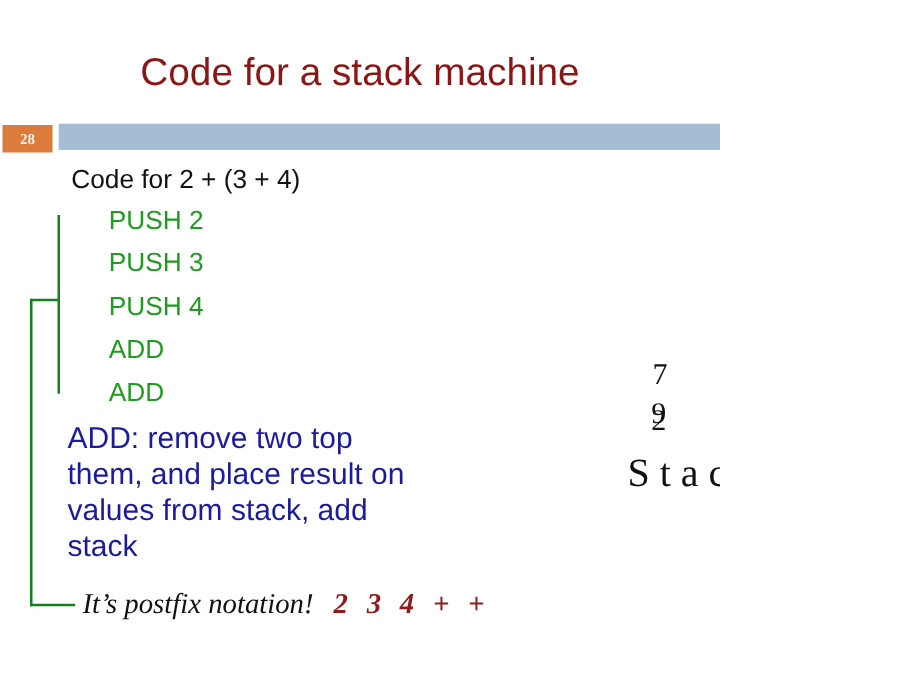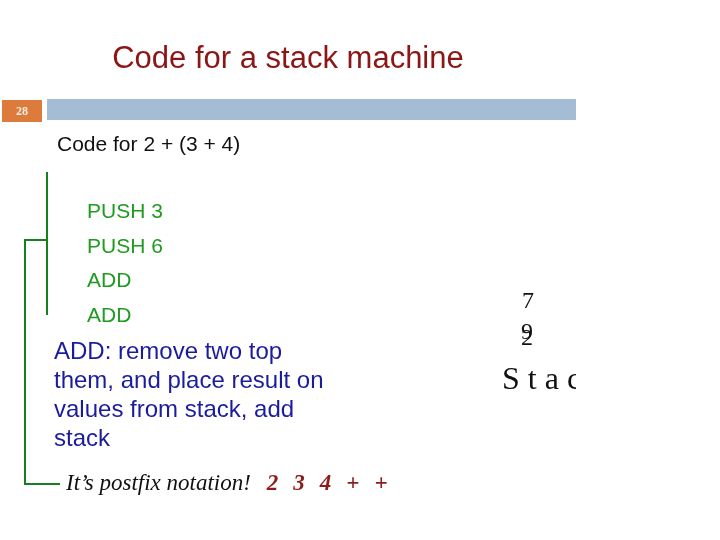--- a/index.html
+++ b/index.html
@@ -109,22 +109,23 @@
 
 <div id="slide">
 
   <div id="title" class="abs">Code for a stack machine</div>
 
   <div id="page-box" class="abs">28</div>
   <div id="header-bar" class="abs"></div>
 
   <div id="expression" class="abs">Code for 2 + (3 + 4)</div>
 
+  <div class="abs code-line" style="top:164px">PUSH 2</div>
   <div class="abs code-line" style="top:198px">PUSH 3</div>
-  <div class="abs code-line" style="top:233px">PUSH 6</div>
+  <div class="abs code-line" style="top:233px">PUSH 4</div>
   <div class="abs code-line" style="top:267px">ADD</div>
   <div class="abs code-line" style="top:302px">ADD</div>
 
   <div id="explanation" class="abs">
     <div>ADD: remove two top</div>
     <div>them, and place result on</div>
     <div>values from stack, add</div>
     <div>stack</div>
   </div>
 

